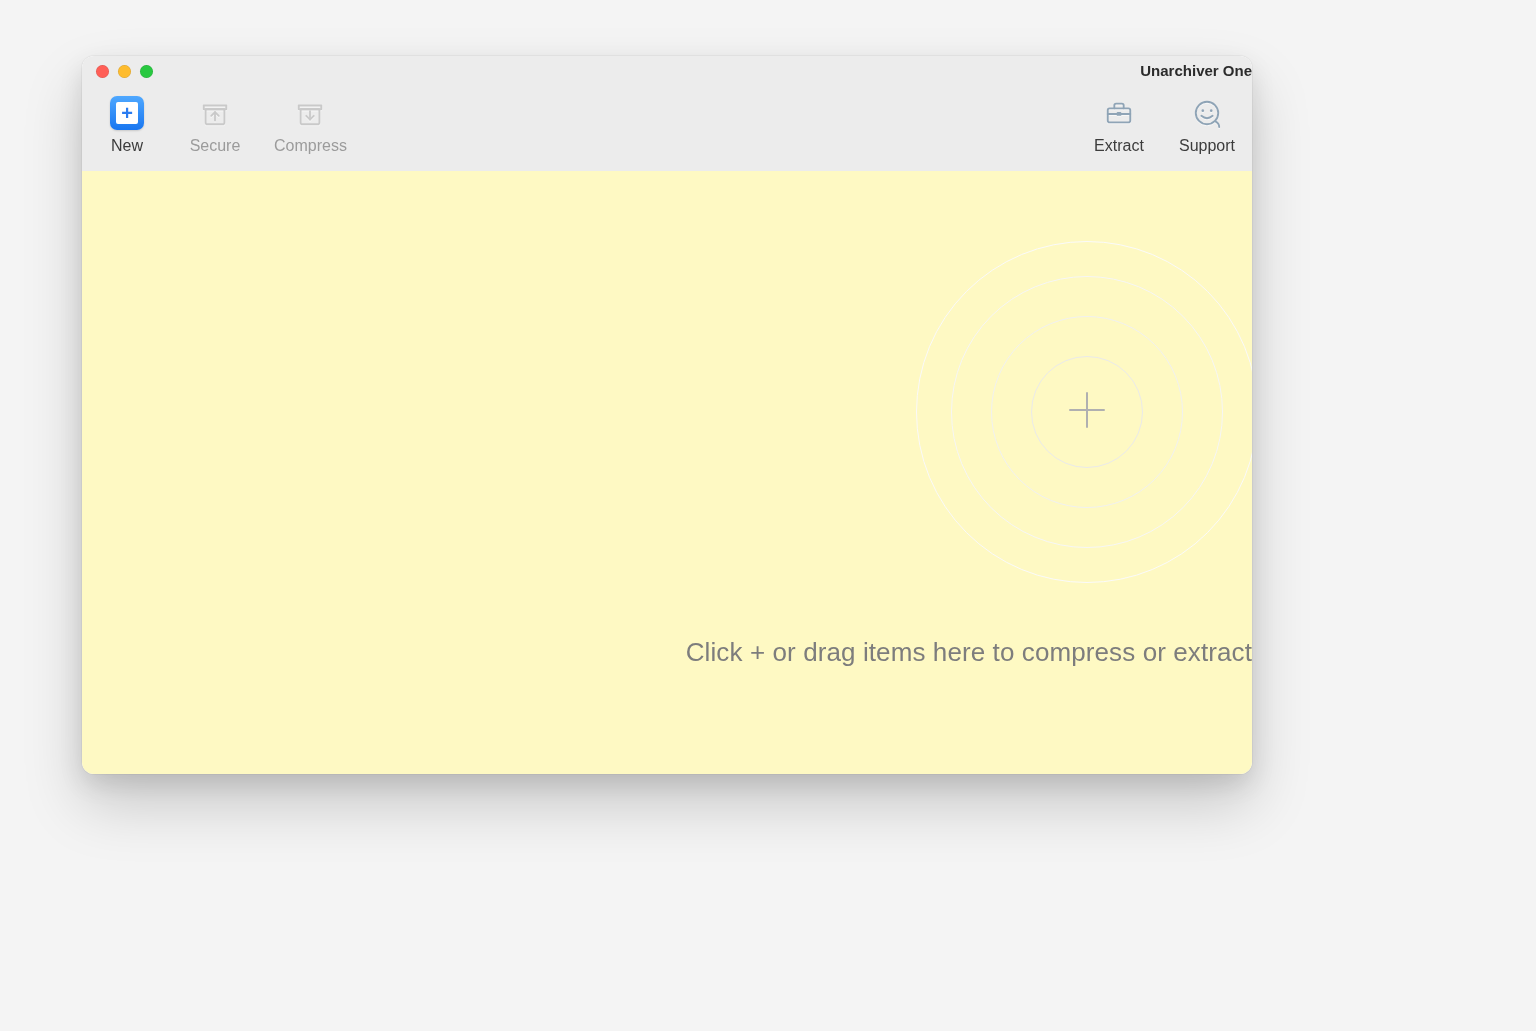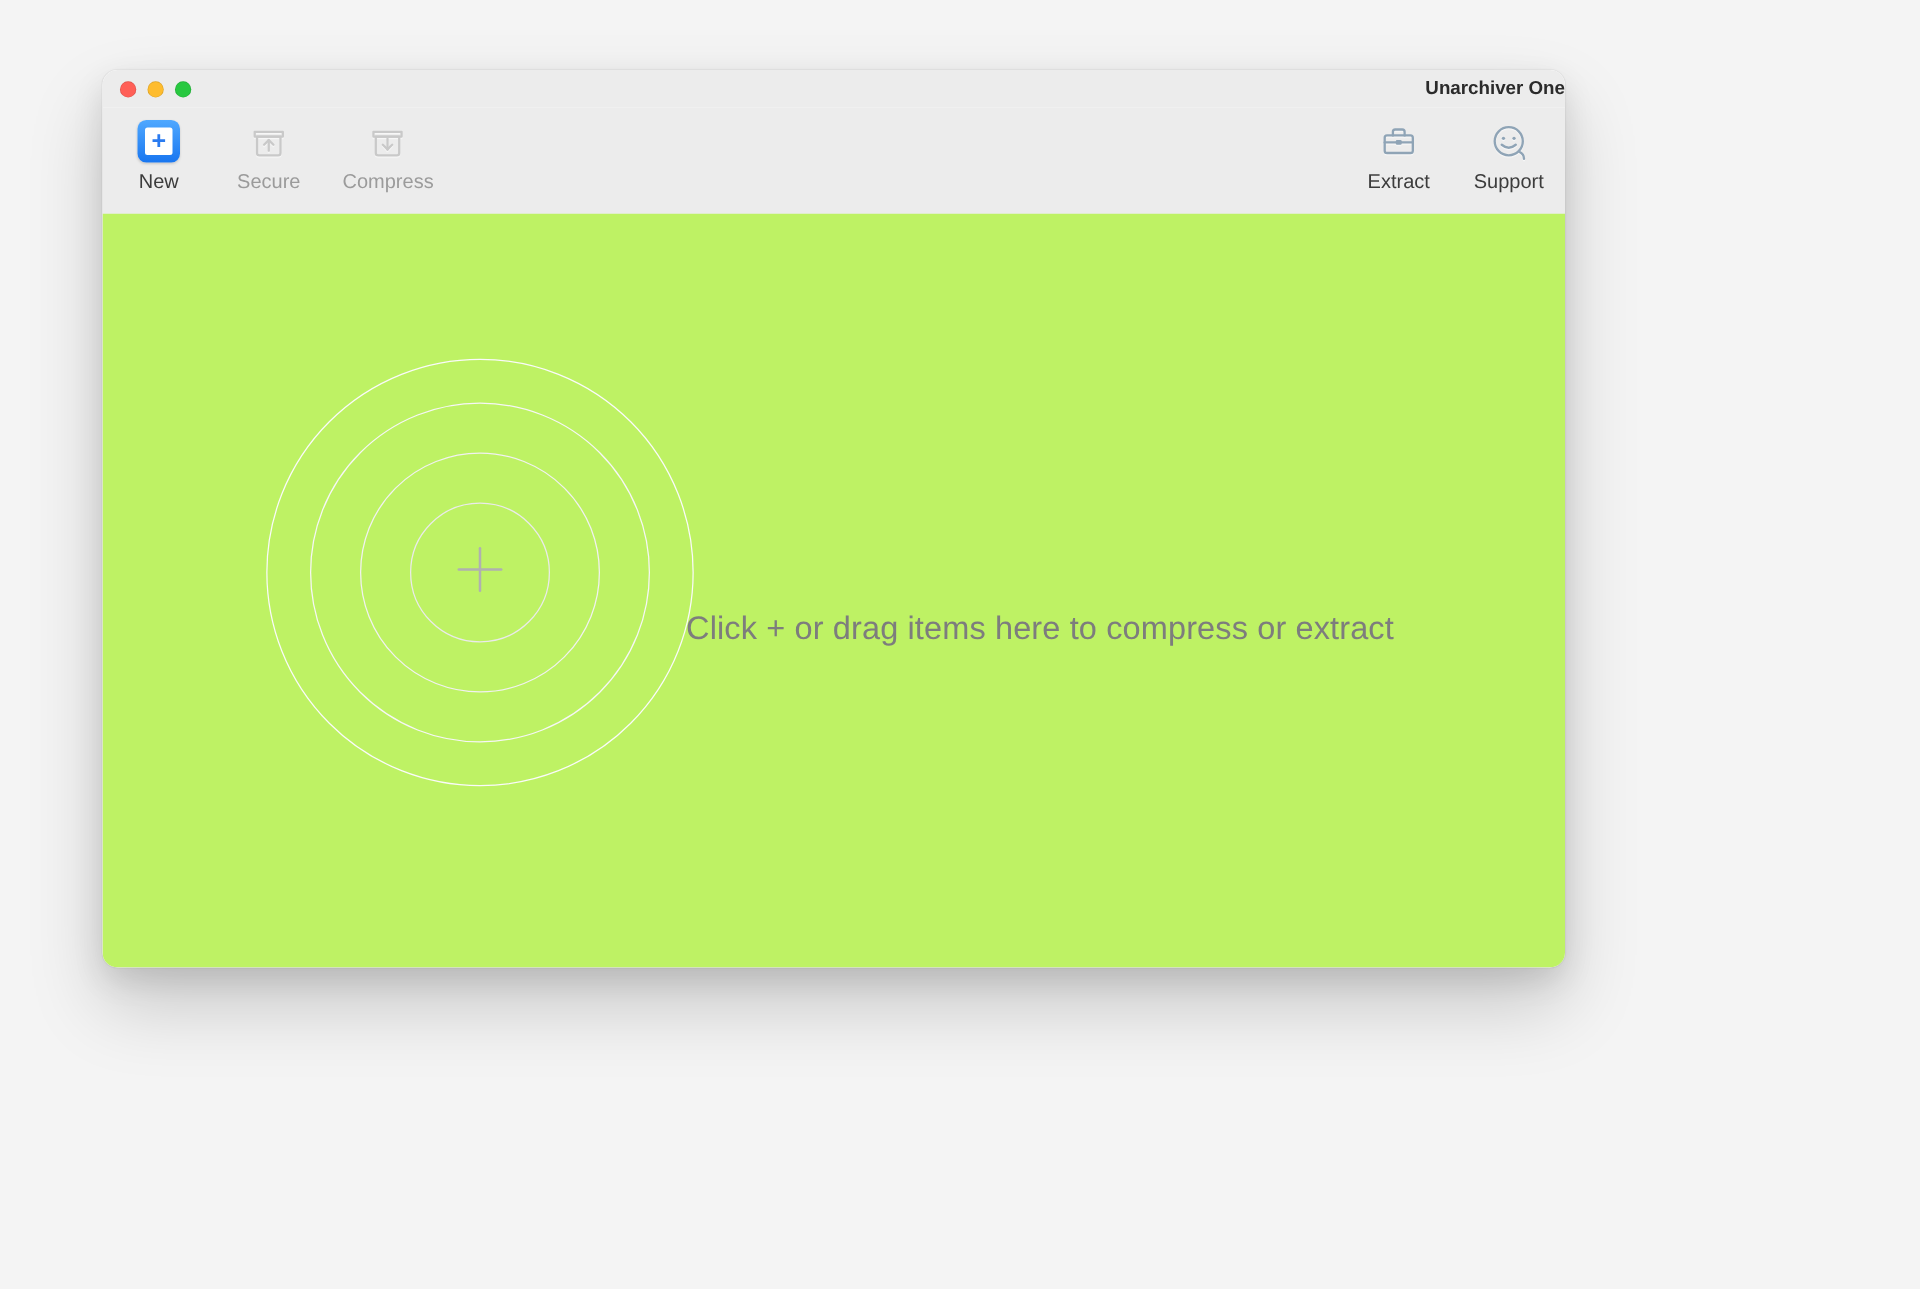--- a/index.html
+++ b/index.html
@@ -148,24 +148,24 @@
     align-items: center;
     justify-content: center;
     filter: drop-shadow(0 1px 0 rgba(255,255,255,0.6));
   }
   .icon-gray-shell svg { width: 30px; height: 30px; }
 
   
   .main {
     position: absolute;
     left: 0; right: 0; top: 115px; bottom: 0;
-    background: #bef264;
-    display: flex;
-    flex-direction: row;
-    align-items: center;
+    background: #fef9c3;
+    display: flex;
+    flex-direction: column;
+    align-items: flex-end;
     justify-content: center;
   }
 
   .ripple {
     position: relative;
     width: 330px;
     height: 330px;
     margin-top: -30px;
     cursor: pointer;
   }

